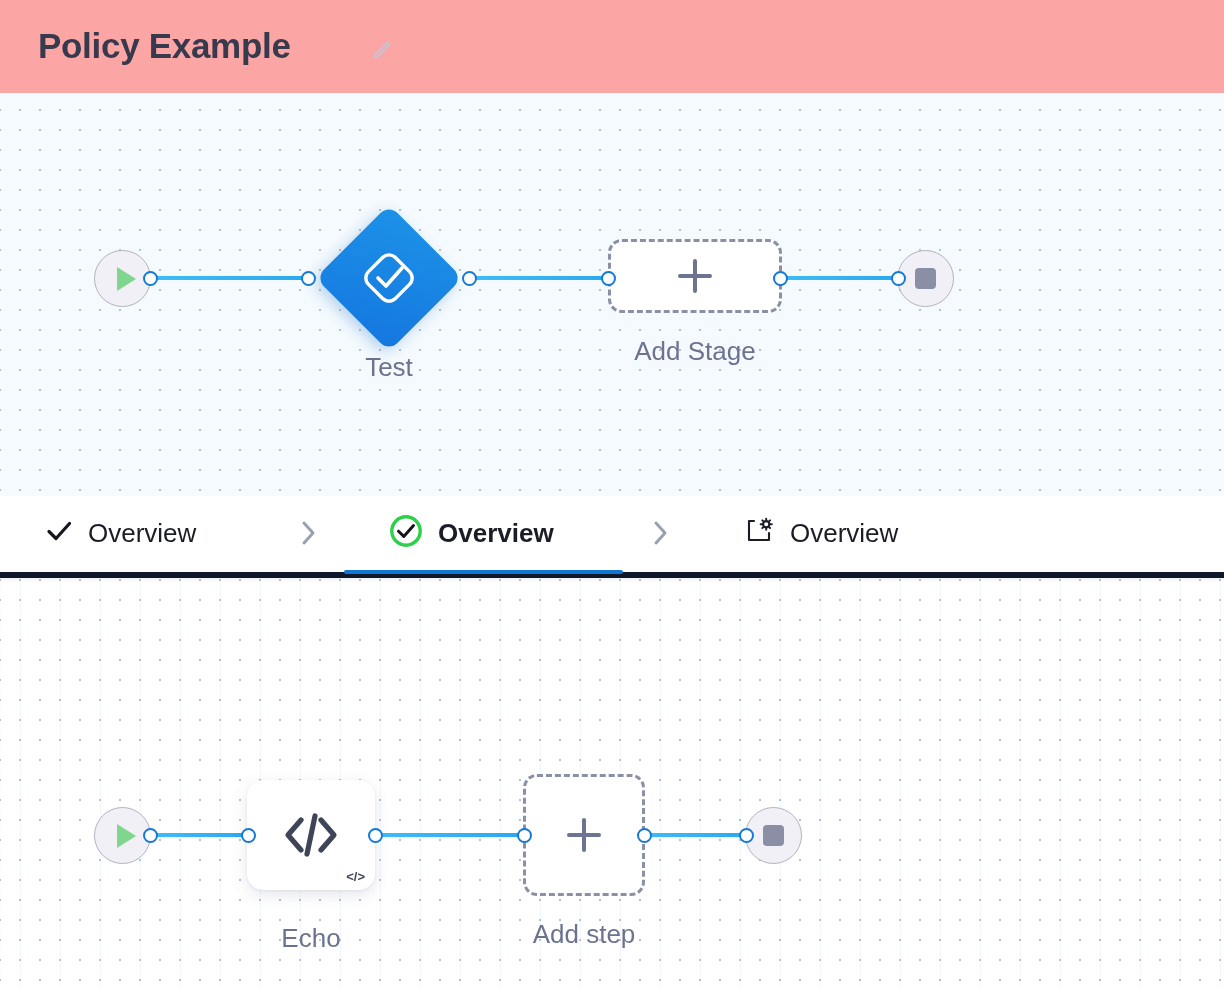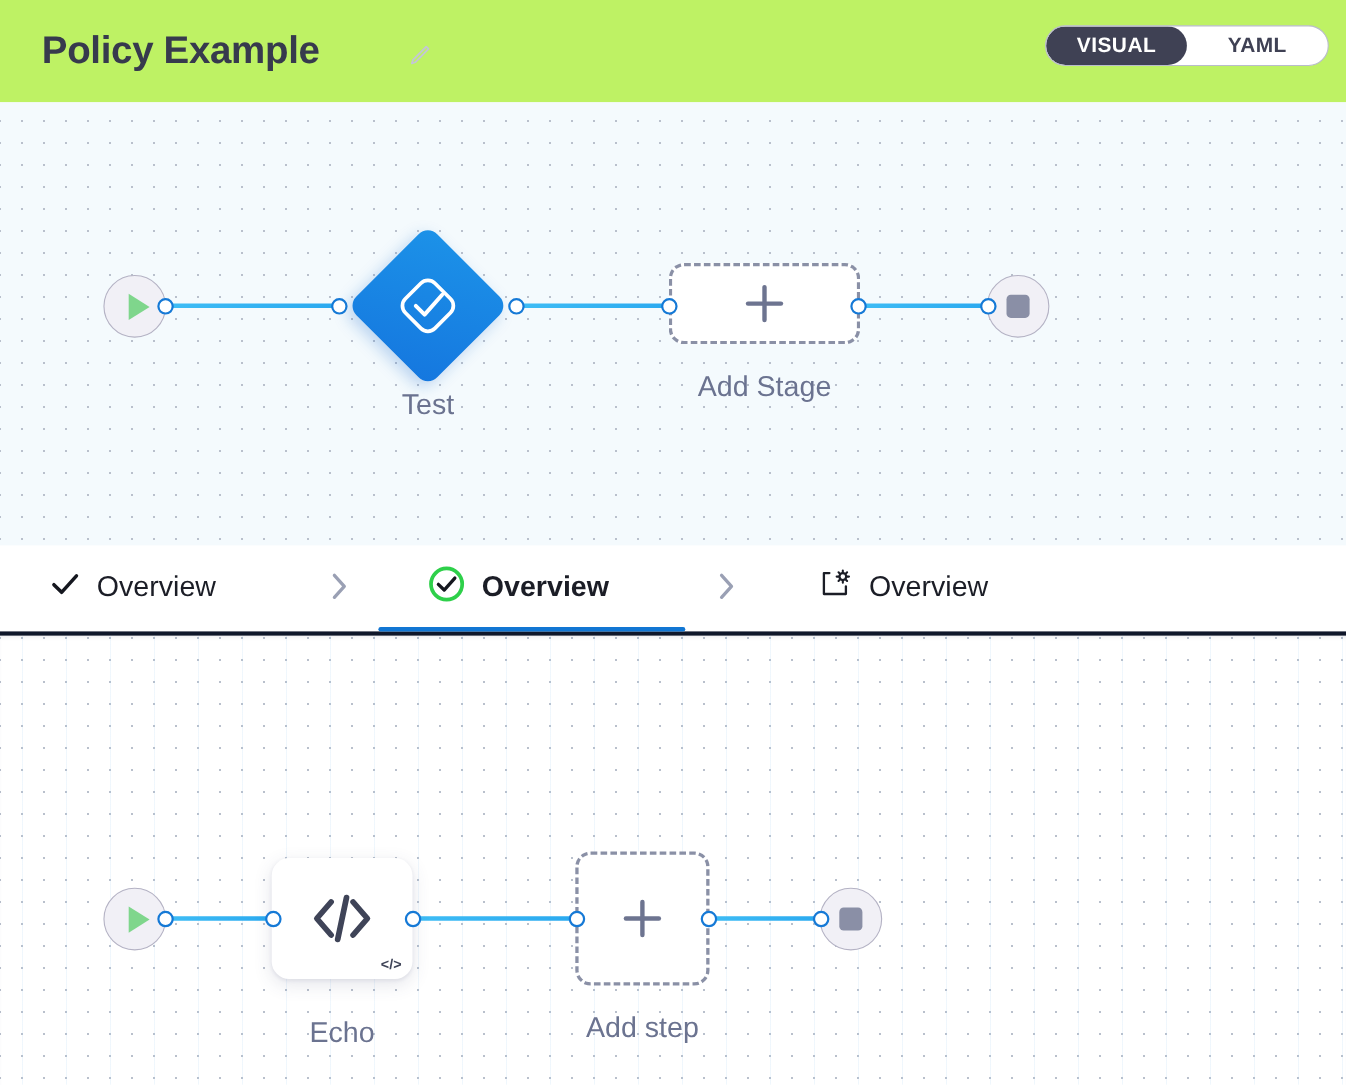--- a/index.html
+++ b/index.html
@@ -7,21 +7,21 @@
     width: 1224px; height: 986px;
     background: #ffffff;
     font-family: "Liberation Sans", sans-serif;
     overflow: hidden;
   }
 
   
   .header {
     position: absolute; left: 0; top: 0;
     width: 1224px; height: 93px;
-    background: #bef264;
+    background: #fca5a5;
     display: flex; align-items: center;
   }
   .page-title {
     position: absolute; left: 38px; top: 26px;
     font-size: 35px; font-weight: bold;
     color: #373a4d; letter-spacing: -0.3px;
     white-space: nowrap;
   }
   .edit-pencil {
     position: absolute; left: 368px; top: 38px;
@@ -164,21 +164,21 @@
     text-align: center;
     white-space: nowrap;
     z-index: 2;
   }
 
   
   .tabbar {
     position: absolute; left: 0; top: 496px;
     width: 1224px; height: 82px;
     background: #ffffff;
-    border-bottom: 4px solid #0f172a;
+    border-bottom: 6px solid #0f172a;
   }
   .tab {
     position: absolute; top: 0; height: 74px;
     display: flex; align-items: center; gap: 14px;
     cursor: pointer;
   }
   .tab-label { font-size: 26px; color: #1b1d26; white-space: nowrap; }
   .tab-label.active { font-weight: bold; }
   .tab-underline {
     position: absolute; height: 4px;
@@ -195,24 +195,20 @@
 
 <div class="header">
   <div class="page-title">Policy Example</div>
 
   <div class="edit-pencil">
     <svg width="26" height="26" viewBox="0 0 26 26">
       <path d="M19.5 4.4 L21.6 6.5 L9.5 18.6 L6.4 19.6 L7.4 16.5 Z" fill="none" stroke="#c3c6d6" stroke-width="1.6" stroke-linejoin="round"></path>
     </svg>
   </div>
 
-  <div class="mode-toggle">
-    <div class="toggle-opt active">VISUAL</div>
-    <div class="toggle-opt inactive">YAML</div>
-  </div>
 </div>
 
 <div class="canvas canvas-top">
 
   <div class="edge" style="left:150px; top:183px; width:165px;"></div>
   <div class="edge" style="left:468px; top:183px; width:150px;"></div>
   <div class="edge" style="left:775px; top:183px; width:130px;"></div>
 
   <div class="terminal" style="left:94px; top:157px;">
     <div class="play-tri"></div>

